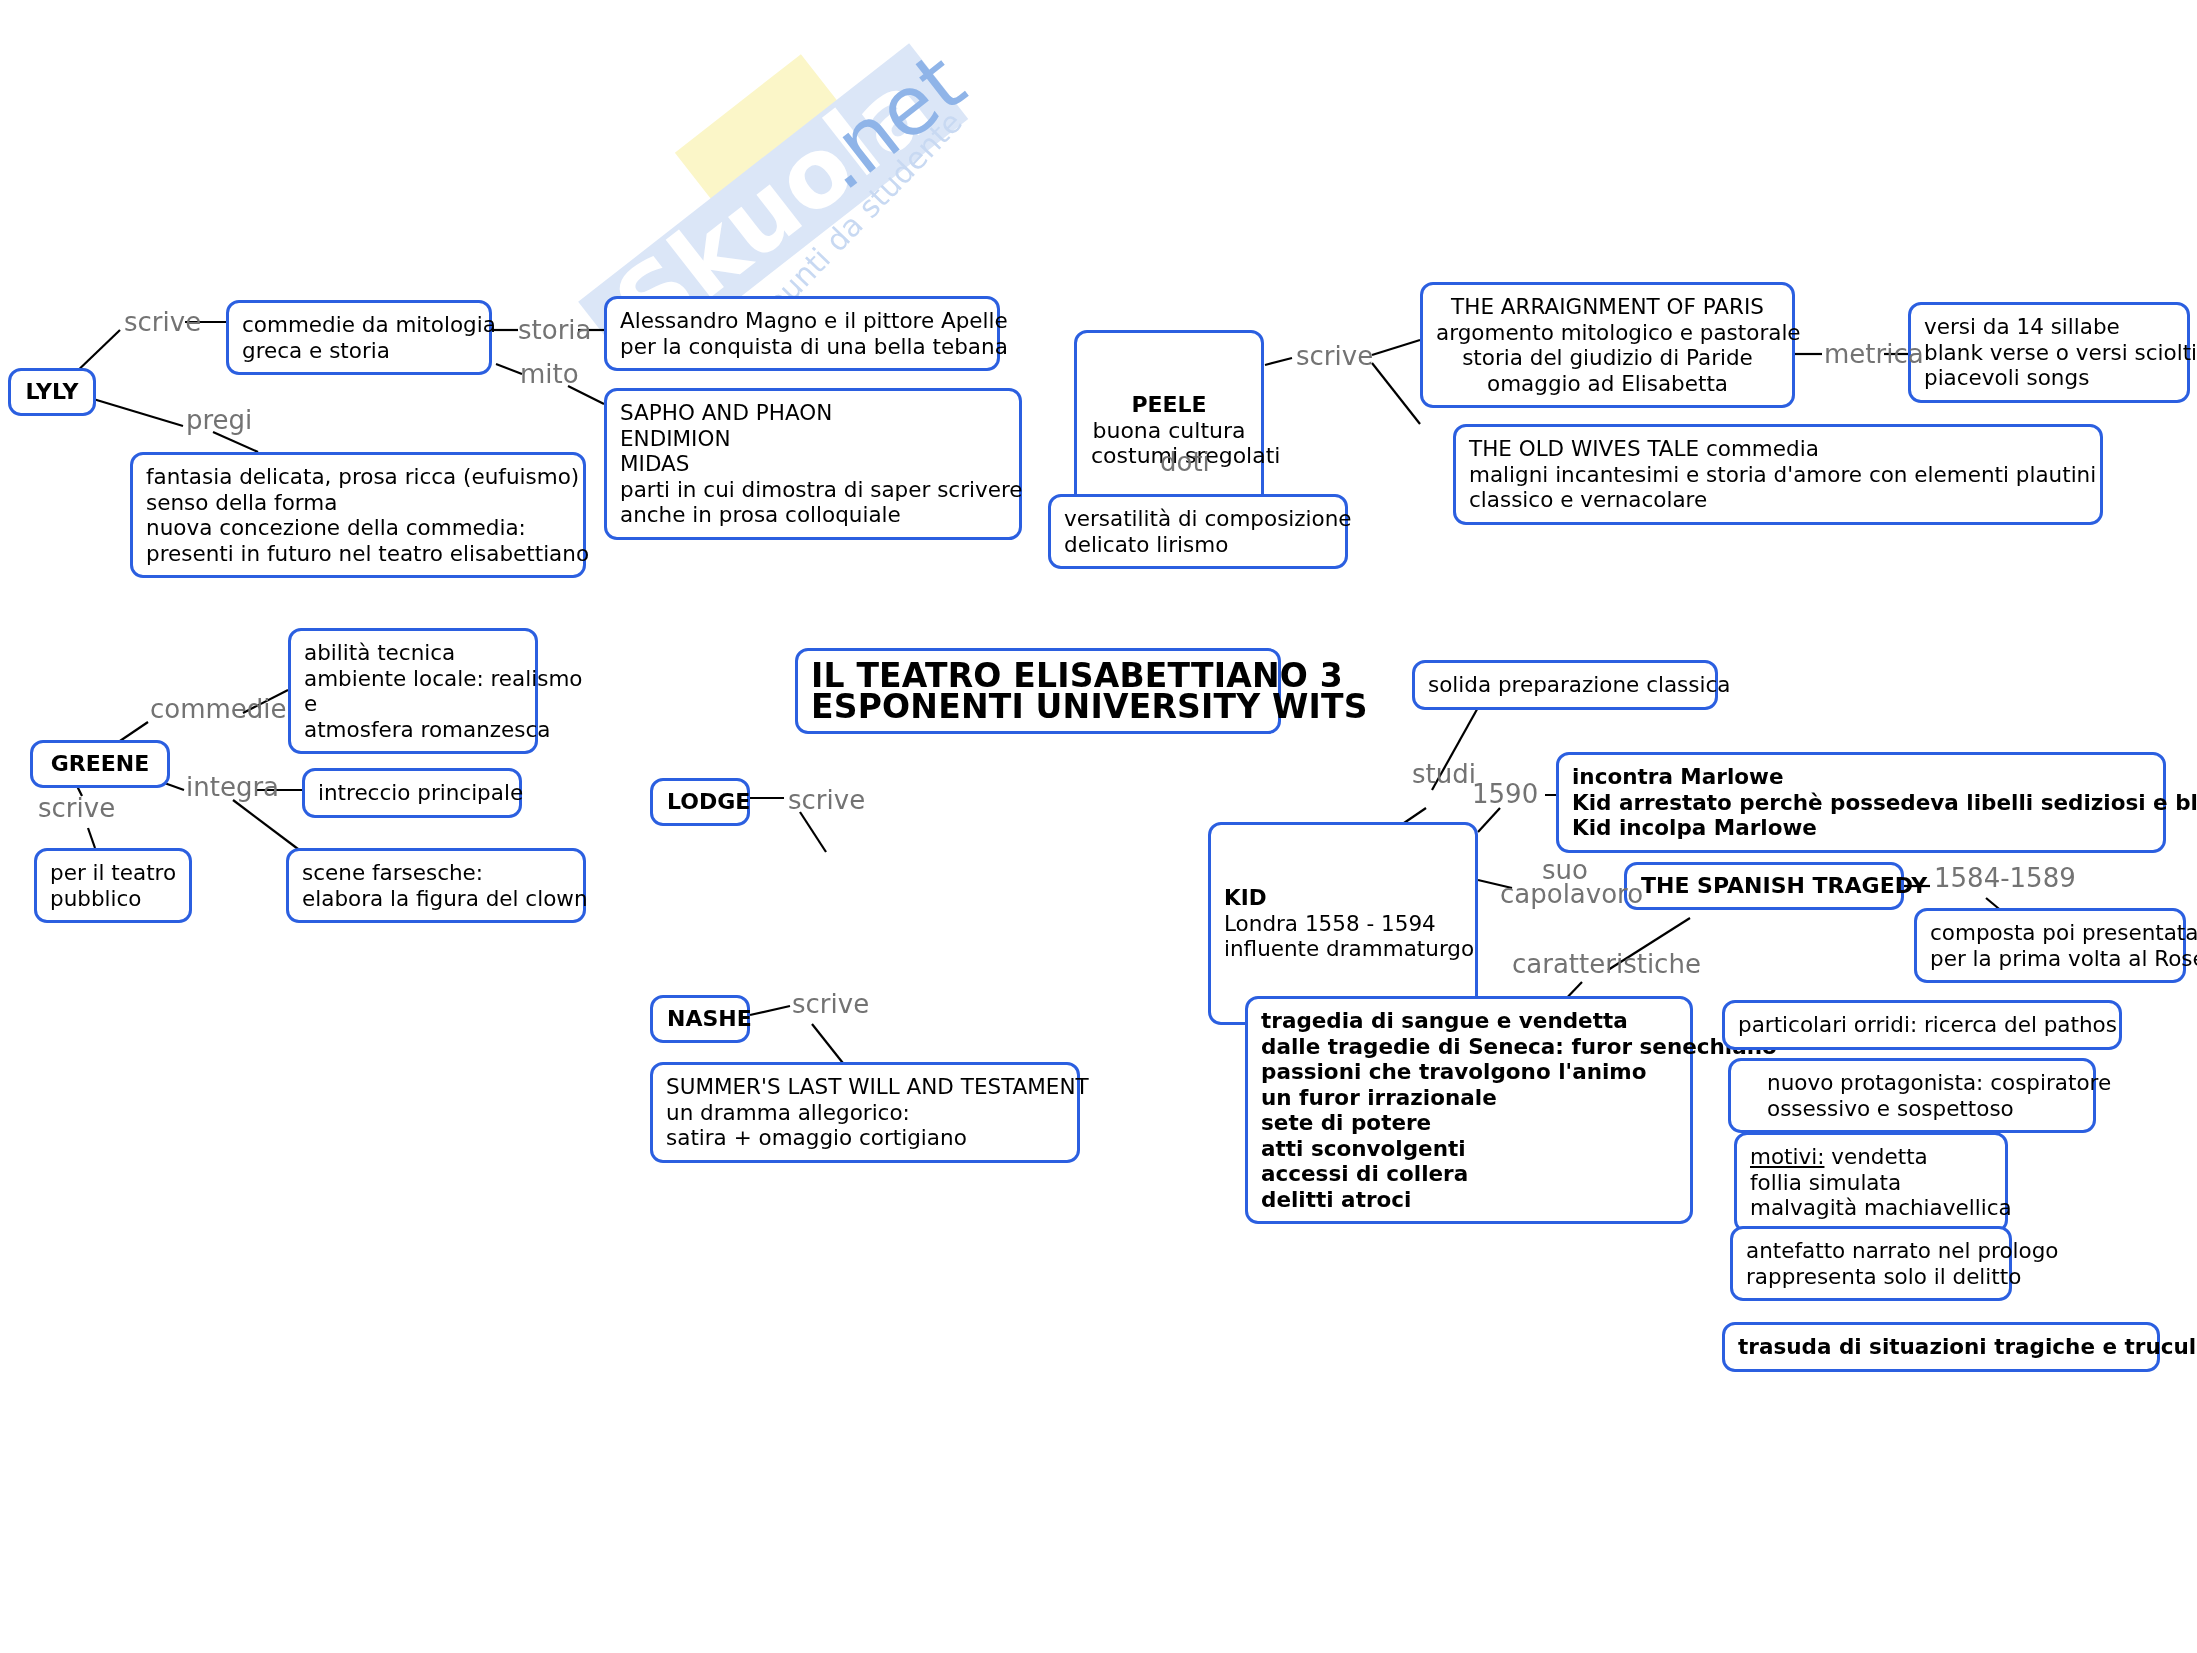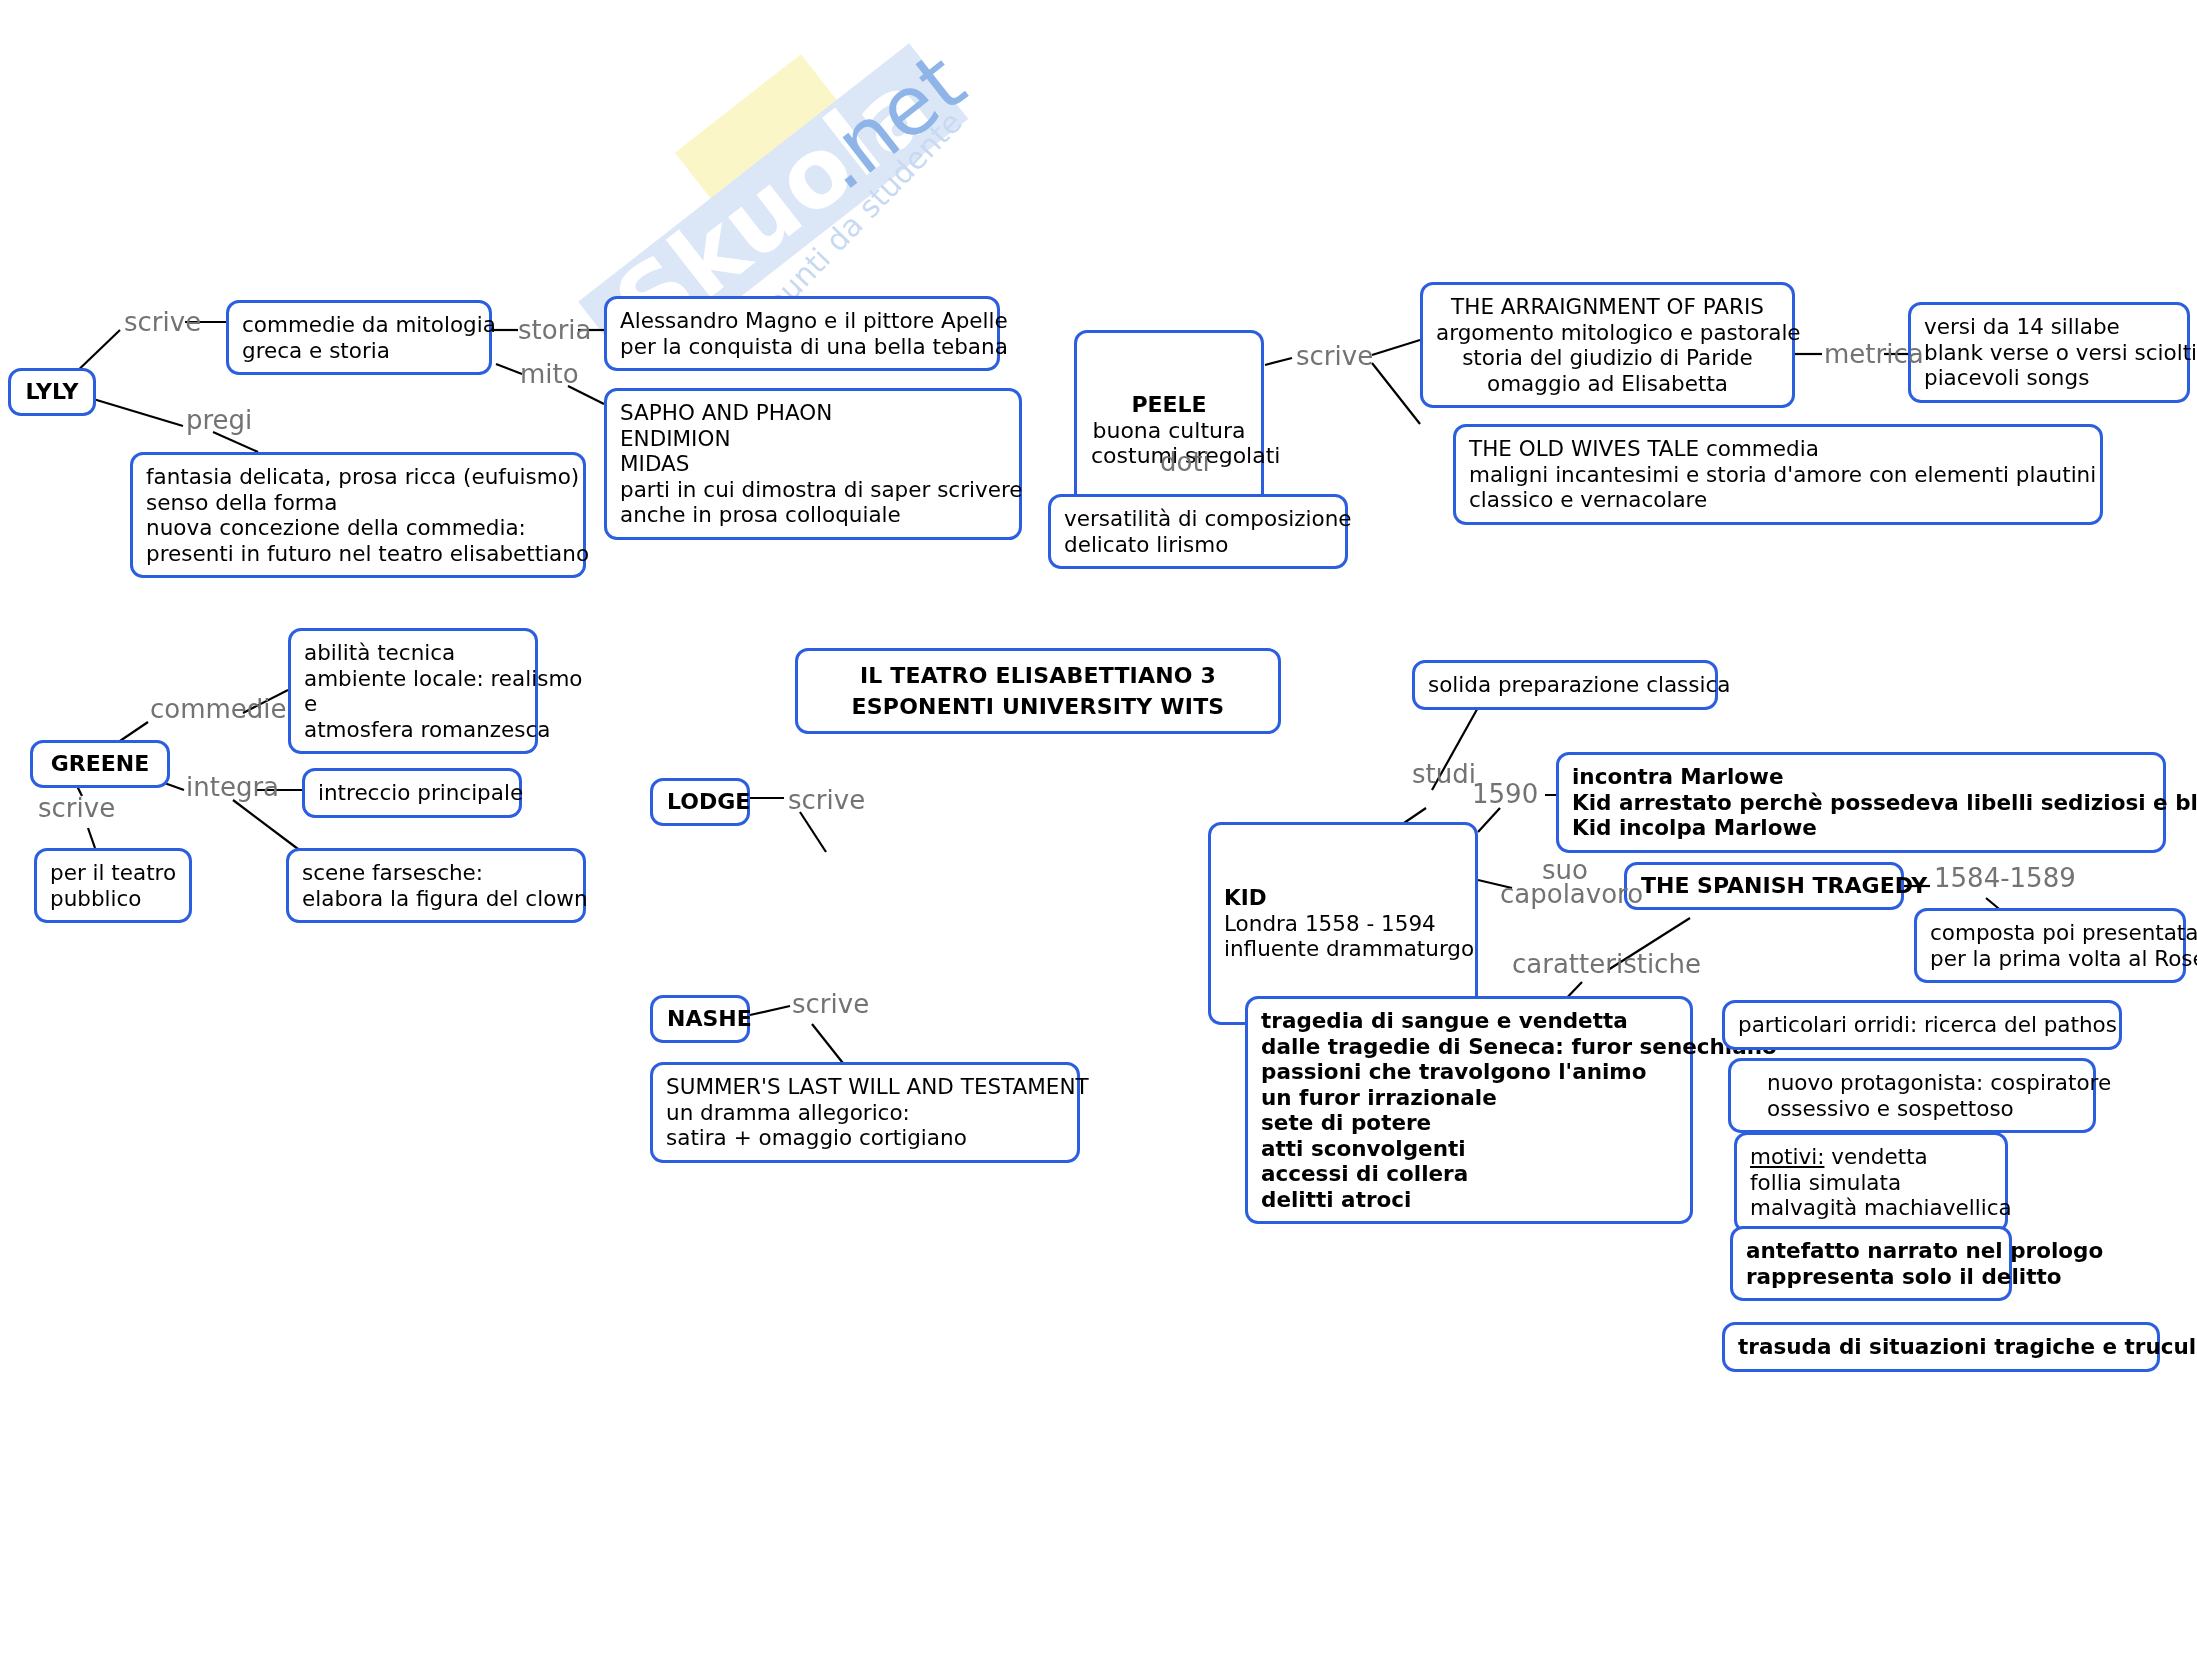--- a/index.html
+++ b/index.html
@@ -50,21 +50,21 @@
     background: #ffffff;
     color: #000000;
     font-size: 21.5px;
     line-height: 25.5px;
     padding: 9px 13px;
     z-index: 3;
     white-space: pre;
   }
   .node.title {
     font-weight: bold;
-    font-size: 22px;
+    font-size: 33px;
     line-height: 31px;
     text-align: center;
     letter-spacing: 0.2px;
   }
   .node.keynode {
     font-weight: bold;
     font-size: 22px;
     text-align: center;
     padding: 8px 14px;
   }
@@ -272,18 +272,18 @@
 
   <div class="node" style="left:1722px; top:1000px; width:400px;">particolari orridi: ricerca del pathos</div>
 
   <div class="node" style="left:1728px; top:1058px; width:368px;padding-left:36px;">nuovo protagonista: cospiratore
 ossessivo e sospettoso</div>
 
   <div class="node" style="left:1734px; top:1132px; width:274px;"><u>motivi:</u><span> vendetta
 follia simulata
 malvagità machiavellica</span></div>
 
-  <div class="node" style="left:1730px; top:1226px; width:282px;font-weight:bold;">antefatto narrato nel prologo
+  <div class="node" style="left:1730px; top:1226px; width:282px;">antefatto narrato nel prologo
 rappresenta solo il delitto</div>
 
   <div class="node" style="left:1722px; top:1322px; width:438px;font-weight:bold;">trasuda di situazioni tragiche e truculente</div>
 
 </div>
 
 </body></html>

